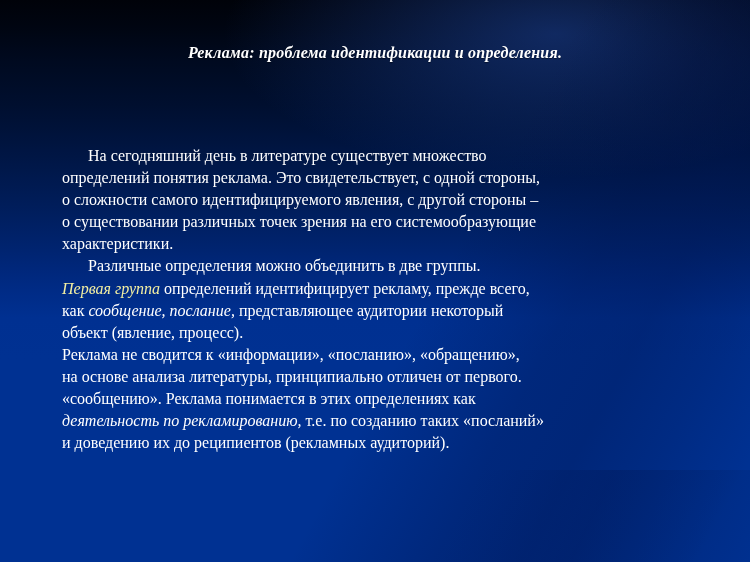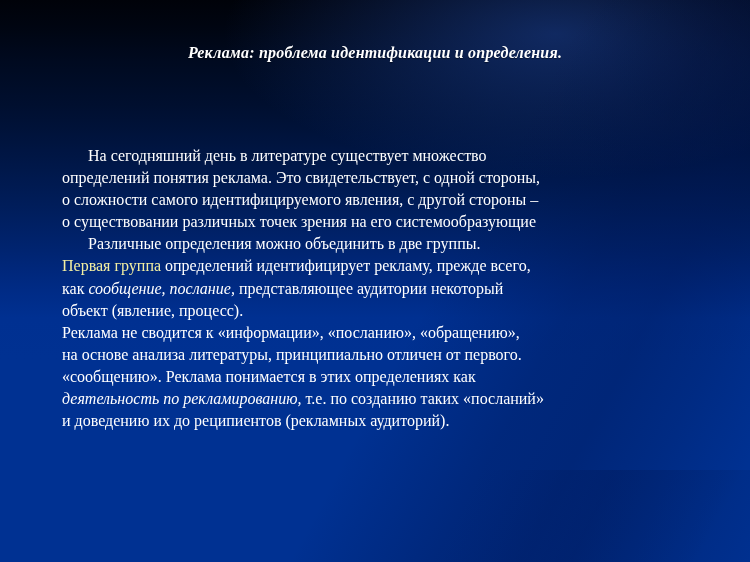--- a/index.html
+++ b/index.html
@@ -80,20 +80,21 @@
   }
   #body p {
     margin: 0;
     white-space: nowrap;
   }
   .ind {
     text-indent: 26px;
   }
   .hl {
     color: #f2efa2;
+    font-style: italic;
   }
   .it {
     font-style: italic;
   }
 </style>
 </head>
 <body>
 
 <div id="slide">
 
@@ -108,20 +109,23 @@
       <span>На сегодняшний день в литературе существует множество</span>
     </p>
     <p>
       <span>определений понятия реклама. Это  свидетельствует, с одной стороны,</span>
     </p>
     <p>
       <span>о сложности самого идентифицируемого явления, с другой стороны –</span>
     </p>
     <p>
       <span>о существовании различных точек зрения на его системообразующие</span>
+    </p>
+    <p>
+      <span>характеристики.</span>
     </p>
 
     <p class="ind">
       <span>Различные определения можно объединить в две группы.</span>
     </p>
 
     <p>
       <span class="hl">Первая группа</span><span> определений идентифицирует рекламу, прежде всего,</span>
     </p>
     <p>

